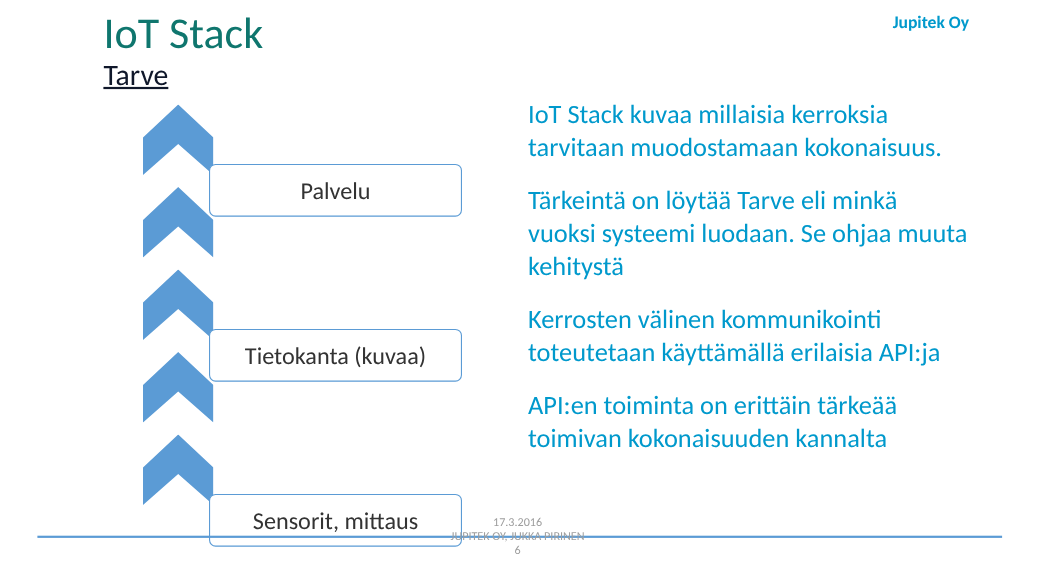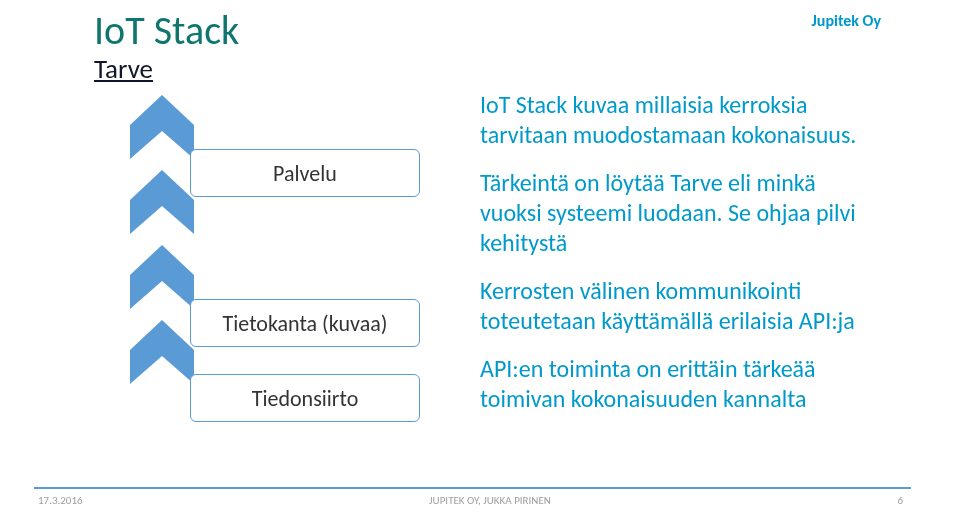--- a/index.html
+++ b/index.html
@@ -86,20 +86,21 @@
     position: absolute;
     bottom: 6px;
     left: 0;
     width: 100%;
     padding: 0 56px 0 38px;
     display: flex;
     justify-content: space-between;
     align-items: center;
     font-size: 11px;
     color: #9e9e9e;
+    flex-direction: column;
   }
   .footer-rule {
     position: absolute;
     bottom: 24px;
     left: 34px;
     right: 48px;
     height: 0;
     border-top: 2px solid #5b9bd5;
   }
 </style>
@@ -137,27 +138,34 @@
         </svg>
       </div>
       <div class="layer-box">Tietokanta (kuvaa)</div>
     </div>
     <div class="layer">
       <div class="chevron">
         <svg width="64" height="64" viewBox="0 0 64 64">
           <path d="M32 0 L64 30 L64 64 L32 36 L0 64 L0 30 Z" fill="#5b9bd5"></path>
         </svg>
       </div>
-      <div class="layer-box">Tiedonsiirto</div>
+    </div>
+    <div class="layer">
+      <div class="chevron">
+        <svg width="64" height="64" viewBox="0 0 64 64">
+          <path d="M32 0 L64 30 L64 64 L32 36 L0 64 L0 30 Z" fill="#5b9bd5"></path>
+        </svg>
+      </div>
+      <div class="layer-box">Sensorit, mittaus</div>
     </div>
   </div>
 
 <div class="right-text">
   <p>IoT Stack kuvaa millaisia kerroksia tarvitaan muodostamaan kokonaisuus.</p>
-  <p>Tärkeintä on löytää Tarve eli minkä vuoksi systeemi luodaan. Se ohjaa pilvi kehitystä</p>
+  <p>Tärkeintä on löytää Tarve eli minkä vuoksi systeemi luodaan. Se ohjaa muuta kehitystä</p>
   <p>Kerrosten välinen kommunikointi toteutetaan käyttämällä erilaisia API:ja</p>
   <p>API:en toiminta on erittäin tärkeää toimivan kokonaisuuden kannalta</p>
 </div>
 
 <div class="footer-rule"></div>
 <div class="footer">
   <span>17.3.2016</span>
   <span>JUPITEK OY, JUKKA PIRINEN</span>
   <span>6</span>
 </div>

